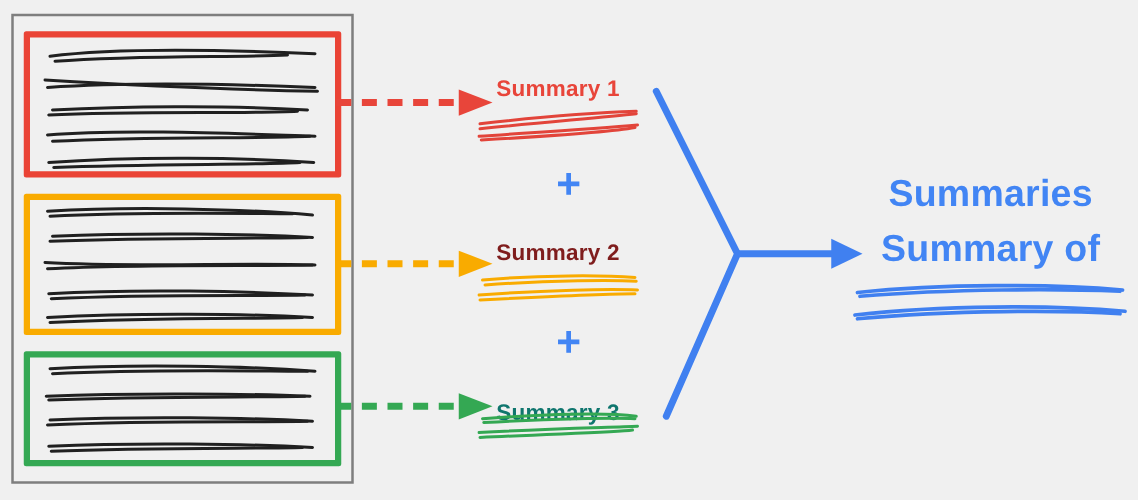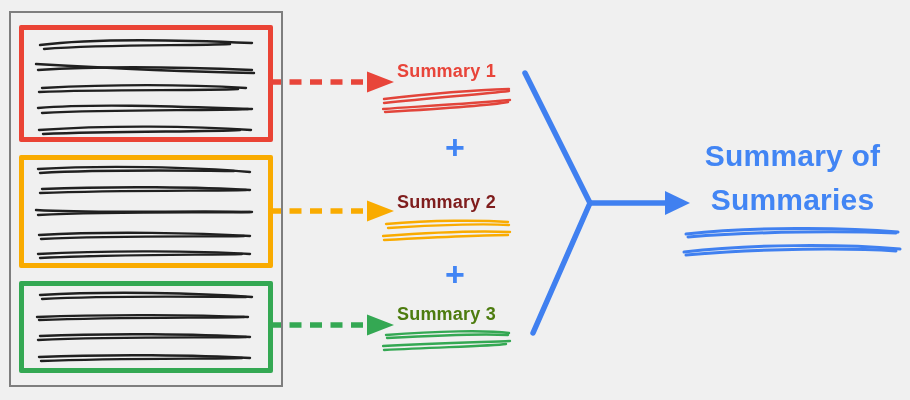--- a/index.html
+++ b/index.html
@@ -33,21 +33,21 @@
   .dash-arrow.orange{top:195px;}
   .dash-arrow.green{top:309px;}
 
   
   .sum-label{
     position:absolute;left:397px;font-size:18px;font-weight:bold;
     letter-spacing:.2px;white-space:nowrap;
   }
   .sum-label.s1{top:61px;color:#e8453a;}
   .sum-label.s2{top:192px;color:#7f1d1d;}
-  .sum-label.s3{top:304px;color:#4d7c0f;}
+  .sum-label.s3{top:320px;color:#0f766e;}
 
   .sum-scribble{position:absolute;left:382px;width:130px;height:30px;}
   .sum-scribble.s1{top:85px;}
   .sum-scribble.s2{top:216px;}
   .sum-scribble.s3{top:328px;}
   .sum-scribble path{fill:none;stroke-width:2.4;stroke-linecap:round;}
   .stroke-red path{stroke:#e2443a;}
   .stroke-orange path{stroke:#f9ab00;}
   .stroke-green path{stroke:#34a853;}
 
@@ -173,22 +173,22 @@
       <path d="M2,22 C60,19 110,18 124,16"></path>
   </svg>
 
   <svg class="merge" viewBox="0 0 185 290">
     <path d="M7,15 L72,145 L15,275" stroke-width="5.5"></path>
     <path d="M72,145 L150,145" stroke-width="5.5"></path>
     <polygon points="147,133 172,145 147,157"></polygon>
   </svg>
 
   <div class="result-label">
+    <span>Summaries</span>
     <span>Summary of</span>
-    <span>Summaries</span>
   </div>
   <svg class="result-scribble" viewBox="0 0 222 40">
     <path d="M4,12 C70,5 160,5 216,10"></path>
       <path d="M6,15 C80,9 165,9 214,11"></path>
     <path d="M2,30 C70,22 160,22 218,27"></path>
       <path d="M4,33 C80,26 170,26 214,29"></path>
   </svg>
 
 </div>
 

